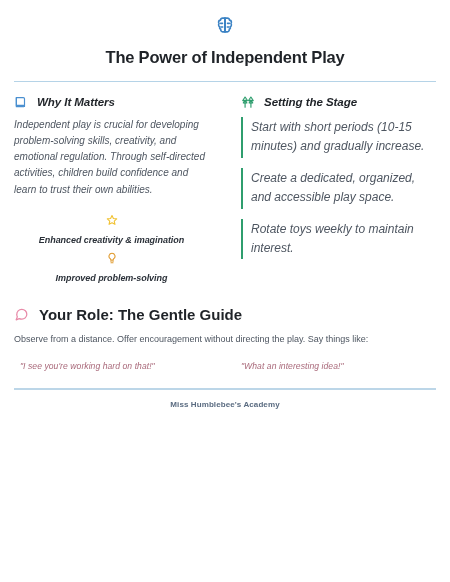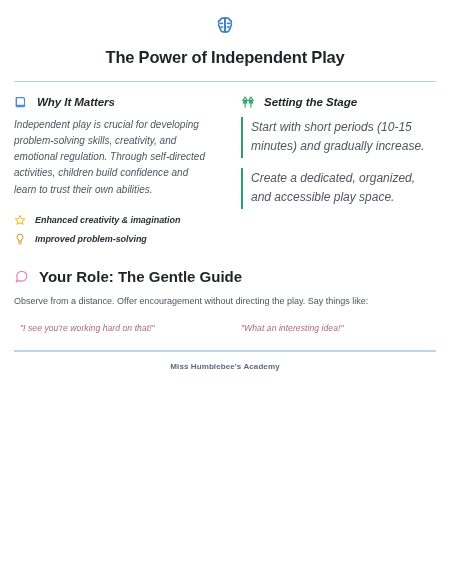--- a/index.html
+++ b/index.html
@@ -89,20 +89,21 @@
     letter-spacing: 0.02px;
   }
 
   
   .benefits-block { margin-top: 16px; }
   .benefit-item {
     display: flex;
     align-items: center;
     gap: 9px;
     margin-bottom: 7px;
+    flex-direction: column;
   }
   .benefit-item .b-icon {
     width: 12px;
     height: 12px;
     flex: 0 0 12px;
     display: block;
   }
   .benefit-label {
     font-size: 9px;
     font-weight: bold;
@@ -213,20 +214,21 @@
           <path d="M7 3.5 3 9.5h8L7 3.5Z"></path>
           <path d="M7 8.5 4 13.5h6L7 8.5Z"></path>
           <path d="M17 3.5 13 9.5h8l-4-6Z"></path>
           <path d="M17 8.5 14 13.5h6l-3-5Z"></path>
         </svg>
         <div class="sec-title">Setting the Stage</div>
       </div>
 
       <div class="stage-item">Start with short periods (10-15 minutes) and gradually increase.</div>
       <div class="stage-item">Create a dedicated, organized, and accessible play space.</div>
+      <div class="stage-item">Rotate toys weekly to maintain interest.</div>
     </div>
   </div>
 
   <div class="role-section">
     <div class="sec-head role-head">
       <svg class="sec-icon" viewBox="0 0 24 24" fill="none" stroke="#e88aa8" stroke-width="2" stroke-linecap="round" stroke-linejoin="round">
         <path d="M20.5 11.6a7.9 7.9 0 0 1-8.5 7.9 9 9 0 0 1-3.6-.8L3.5 20.5l1.8-4.7a7.9 7.9 0 0 1-.8-3.6 7.9 7.9 0 0 1 7.9-8.5 7.9 7.9 0 0 1 8.1 8Z"></path>
       </svg>
       <div class="role-title">Your Role: The Gentle Guide</div>
     </div>

